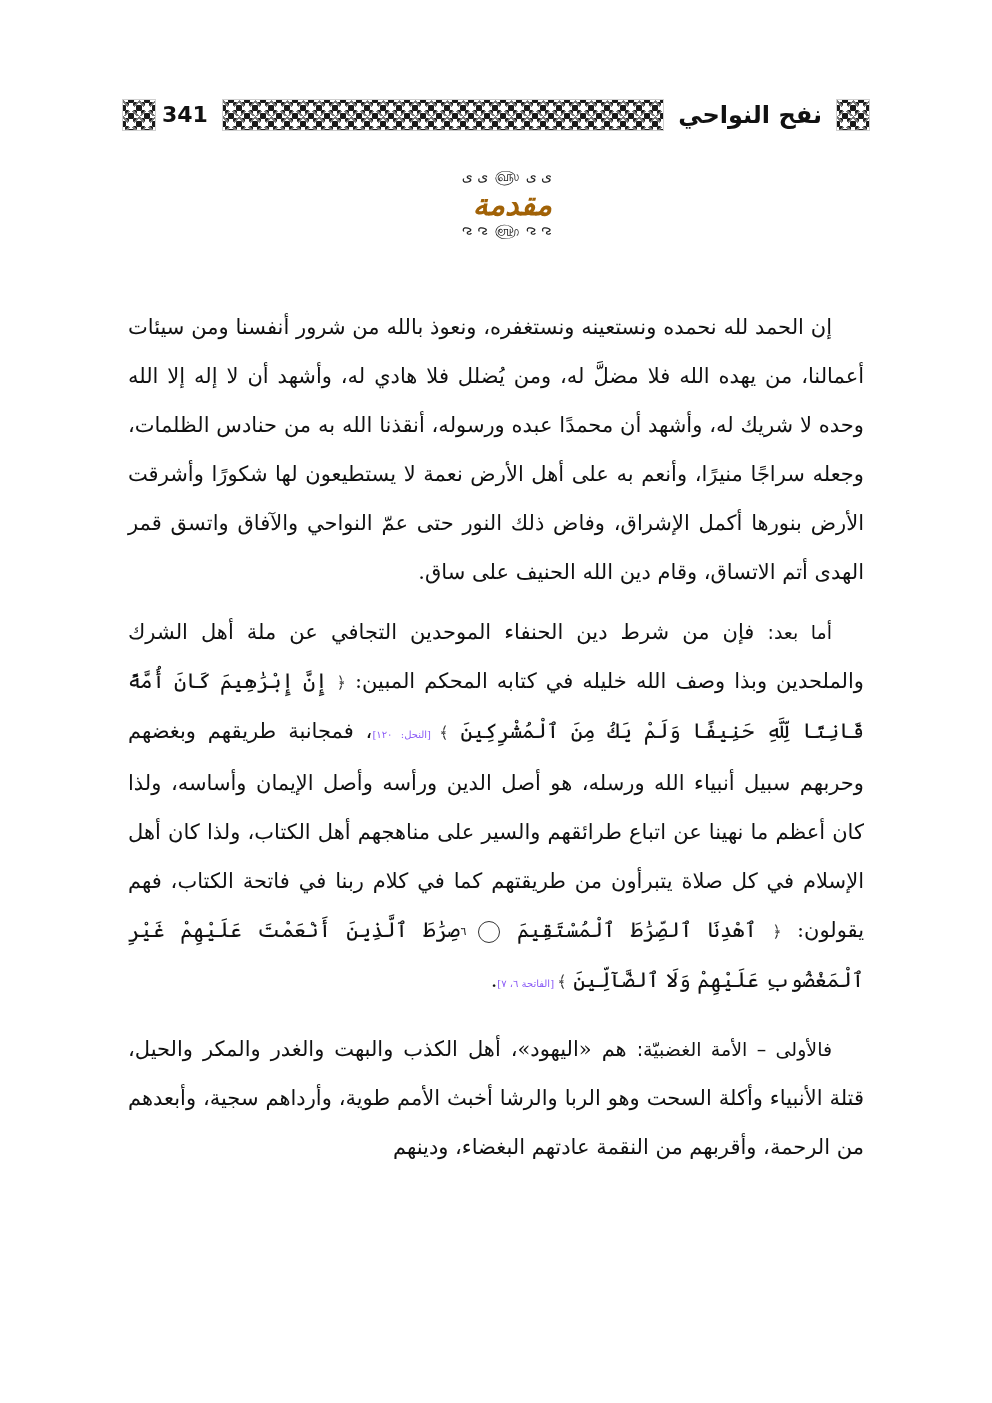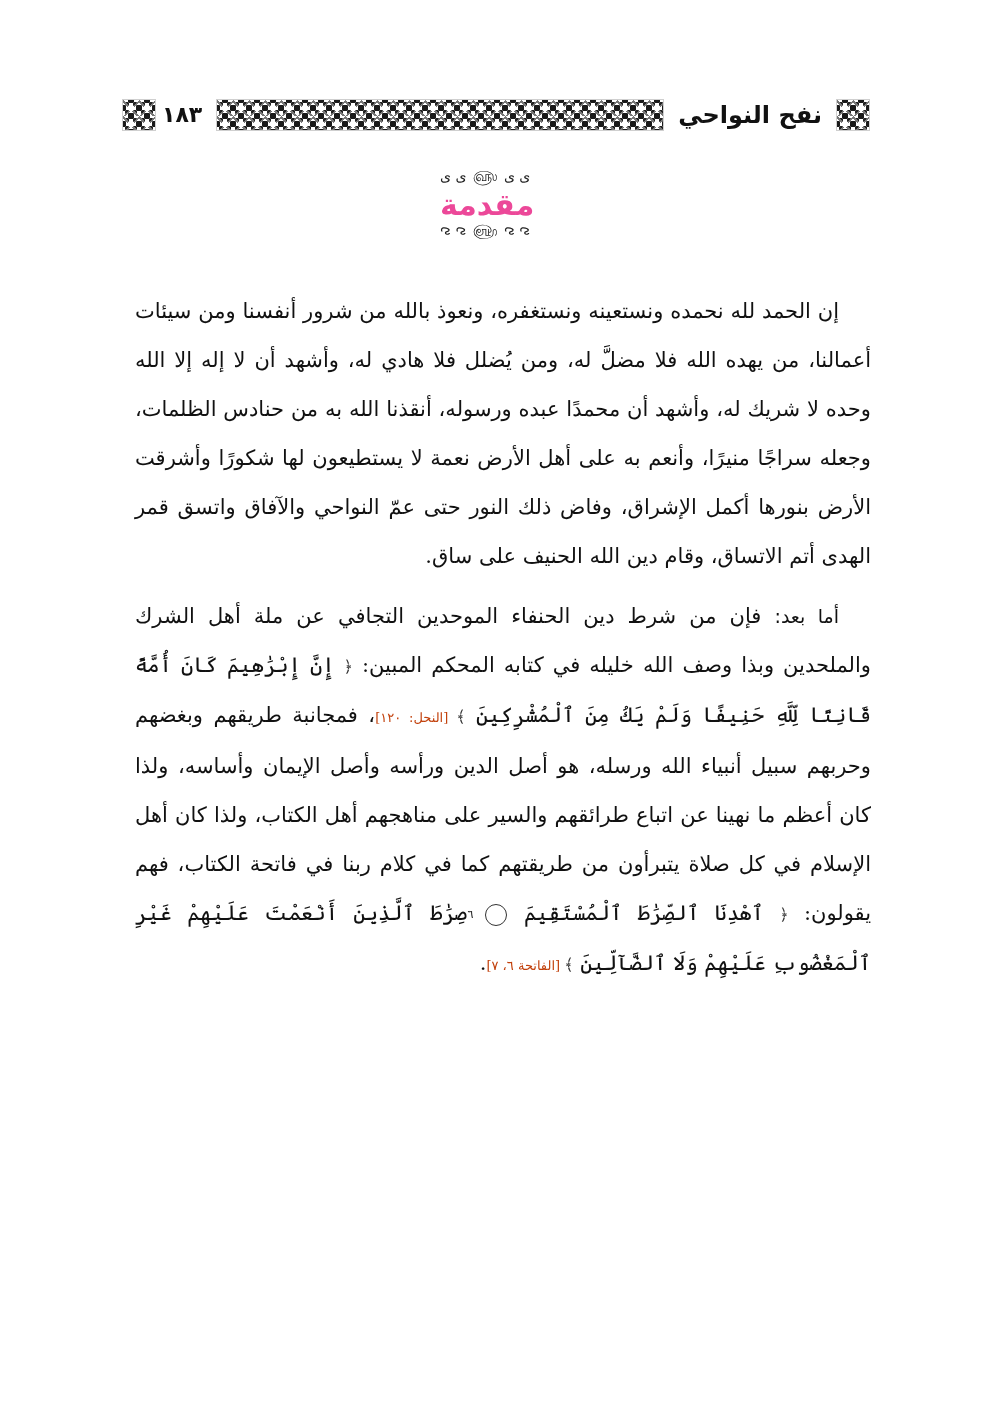--- a/index.html
+++ b/index.html
@@ -77,56 +77,56 @@
     letter-spacing: -0.5px;
   }
 
   
   .chapter-title-block {
     position: absolute;
     left: 440px;
     top: 168px;
     width: 112px;
     height: 80px;
-    text-align: left;
+    text-align: right;
   }
   .ornament {
     font-family: "DejaVu Serif", serif;
     font-size: 14px;
     line-height: 16px;
     color: #222;
     letter-spacing: 2px;
     height: 18px;
     overflow: hidden;
   }
   .ornament-bottom { transform: scaleY(-1); }
   .chapter-title {
     font-family: "DejaVu Sans", sans-serif;
     font-weight: bold;
     font-size: 30px;
     line-height: 38px;
     direction: rtl;
-    color: #ec4899;
+    color: #a16207;
     letter-spacing: -0.5px;
+    font-style: italic;
   }
 
   
   .body-text {
     position: absolute;
     left: 128px;
-    top: 287px;
+    top: 303px;
     width: 736px;
     direction: rtl;
     text-align: justify;
     text-align-last: right;
     font-family: "DejaVu Serif", "Liberation Serif", serif;
     font-size: 21px;
     line-height: 49px;
     color: #111;
-    margin-left: 7px;
   }
   .para {
     margin: 0;
     text-indent: 32px;
   }
   .para + .para { margin-top: 11px; }
   .para-3 { margin-top: 17px !important; }
   .lead {
     font-family: "DejaVu Sans", sans-serif;
     font-weight: normal;
@@ -134,22 +134,22 @@
   }
   .quran {
     font-family: "DejaVu Serif", serif;
     font-size: 21px;
   }
   .flower {
     font-size: 16px;
     color: #333;
   }
   .ref {
-    font-size: 13px;
-    color: #c2410c;
+    font-size: 10px;
+    color: #8b5cf6;
   }
   .ayah-num {
     display: inline-block;
     width: 20px;
     height: 20px;
     border: 1.5px solid #333;
     border-radius: 50%;
     font-size: 11px;
     line-height: 20px;
     text-align: center;
@@ -157,33 +157,34 @@
     margin: 0 2px;
   }
 </style>
 </head>
 <body>
 
 <div class="page">
 
   <div class="running-header">
     <div class="tile tile-small"></div>
-    <span class="page-number">١٨٣</span>
+    <span class="page-number">341</span>
     <div class="tile tile-band"></div>
     <span class="book-title">نفح النواحي</span>
     <div class="tile tile-small"></div>
   </div>
 
   <div class="chapter-title-block">
     <div class="ornament">ﻯ ﻯ ௵ ﻯ ﻯ</div>
     <div class="chapter-title">مقدمة</div>
     <div class="ornament ornament-bottom">ﻯ ﻯ ௵ ﻯ ﻯ</div>
   </div>
 
   <div class="body-text">
 
     <p class="para">إن الحمد لله نحمده ونستعينه ونستغفره، ونعوذ بالله من شرور أنفسنا ومن سيئات أعمالنا، من يهده الله فلا مضلَّ له، ومن يُضلل فلا هادي له، وأشهد أن لا إله إلا الله وحده لا شريك له، وأشهد أن محمدًا عبده ورسوله، أنقذنا الله به من حنادس الظلمات، وجعله سراجًا منيرًا، وأنعم به على أهل الأرض نعمة لا يستطيعون لها شكورًا وأشرقت الأرض بنورها أكمل الإشراق، وفاض ذلك النور حتى عمّ النواحي والآفاق واتسق قمر الهدى أتم الاتساق، وقام دين الله الحنيف على ساق.</p>
 
     <p class="para"><span class="lead">أما بعد:</span><span> فإن من شرط دين الحنفاء الموحدين التجافي عن ملة أهل الشرك والملحدين وبذا وصف الله خليله في كتابه المحكم المبين: </span><span class="flower">﴿</span><span class="quran"> إِنَّ إِبْرَٰهِيمَ كَانَ أُمَّةً قَانِتًا لِّلَّهِ حَنِيفًا وَلَمْ يَكُ مِنَ ٱلْمُشْرِكِينَ </span><span class="flower">﴾</span><span class="ref"> [النحل: ١٢٠]</span><span>، فمجانبة طريقهم وبغضهم وحربهم سبيل أنبياء الله ورسله، هو أصل الدين ورأسه وأصل الإيمان وأساسه، ولذا كان أعظم ما نهينا عن اتباع طرائقهم والسير على مناهجهم أهل الكتاب، ولذا كان أهل الإسلام في كل صلاة يتبرأون من طريقتهم كما في كلام ربنا في فاتحة الكتاب، فهم يقولون: </span><span class="flower">﴿</span><span class="quran"> ٱهْدِنَا ٱلصِّرَٰطَ ٱلْمُسْتَقِيمَ </span><span class="ayah-num">٦</span><span class="quran"> صِرَٰطَ ٱلَّذِينَ أَنْعَمْتَ عَلَيْهِمْ غَيْرِ ٱلْمَغْضُوبِ عَلَيْهِمْ وَلَا ٱلضَّآلِّينَ </span><span class="flower">﴾</span><span class="ref"> [الفاتحة ٦، ٧]</span><span>.</span></p>
 
+    <p class="para para-3"><span class="lead">فالأولى – الأمة الغضبيّة:</span><span> هم «اليهود»، أهل الكذب والبهت والغدر والمكر والحيل، قتلة الأنبياء وأكلة السحت وهو الربا والرشا أخبث الأمم طوية، وأرداهم سجية، وأبعدهم من الرحمة، وأقربهم من النقمة عادتهم البغضاء، ودينهم</span></p>
 
   </div>
 </div>
 
 </body></html>

